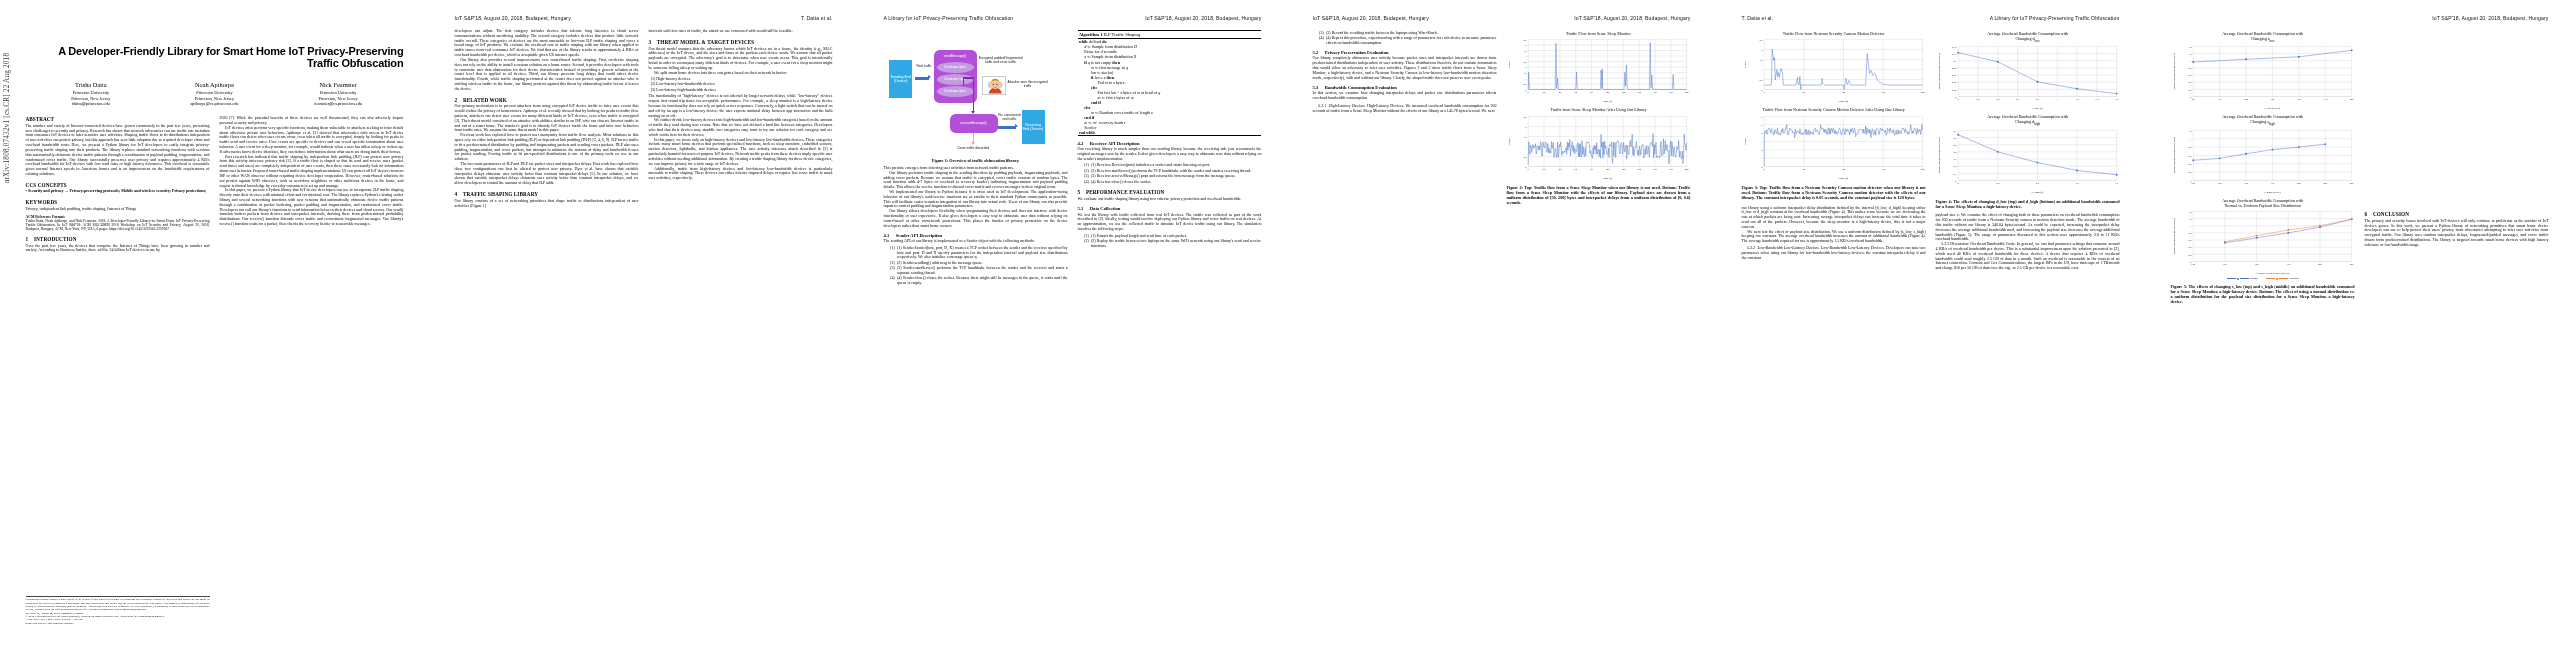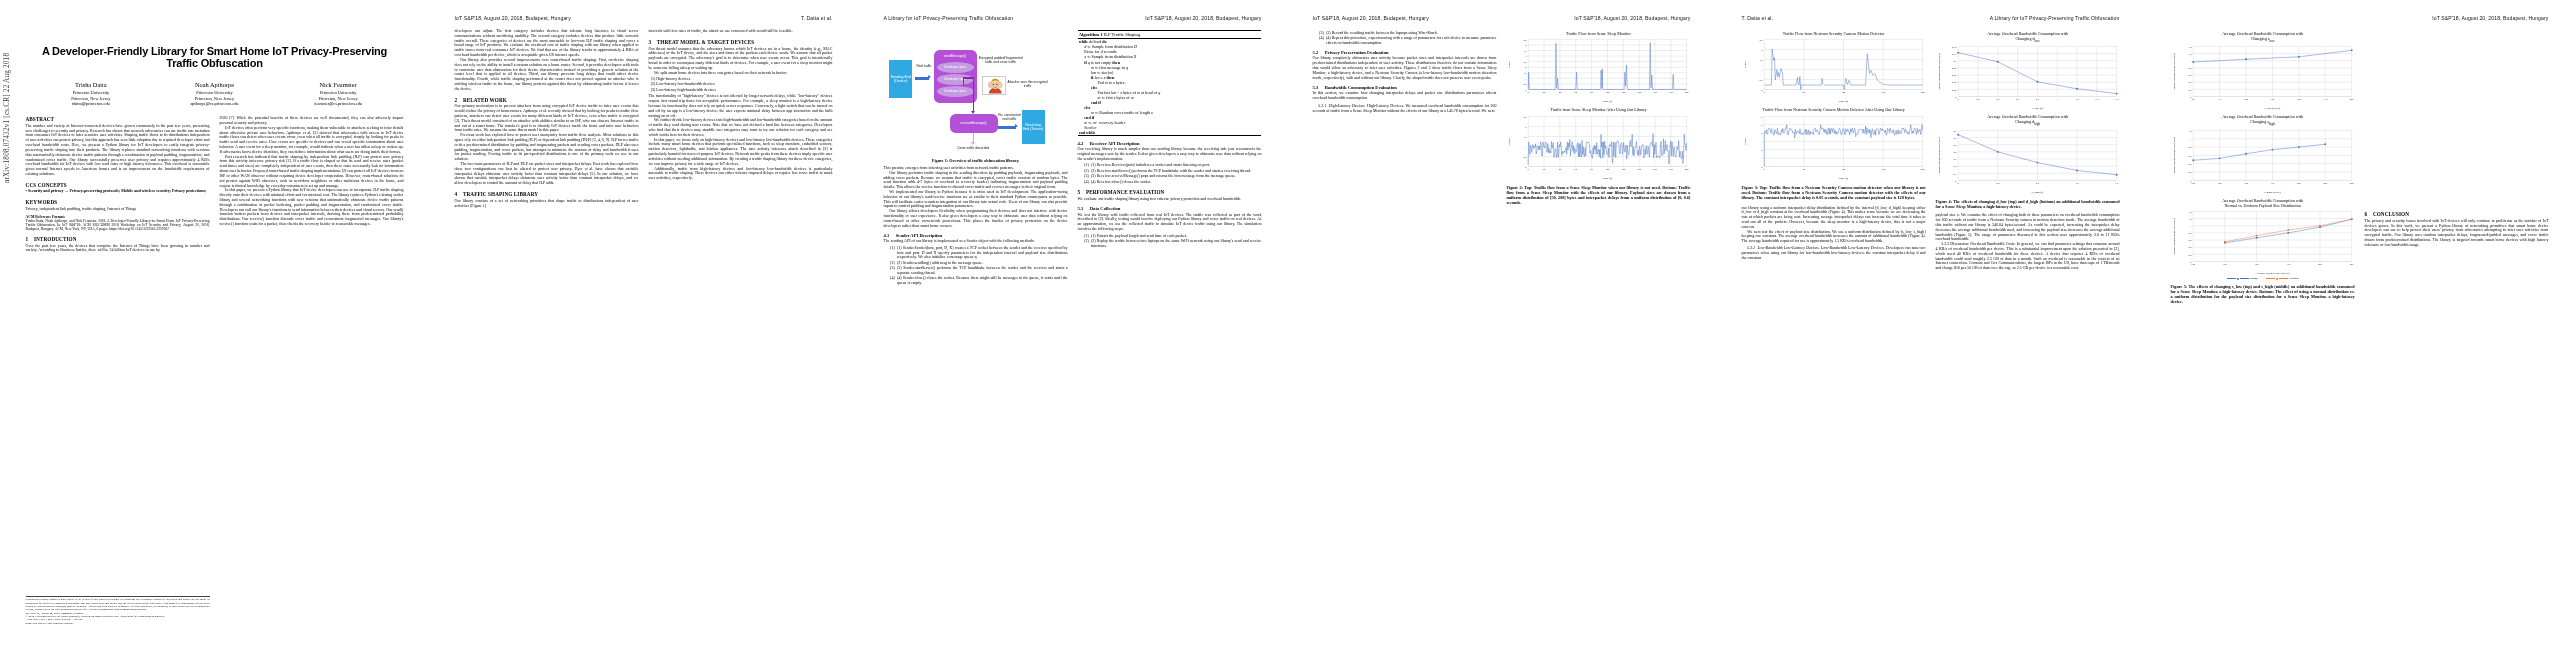--- a/index.html
+++ b/index.html
@@ -22,21 +22,21 @@
   .runhead .ctr-l { position:absolute; left:0;  top:0; }
   .runhead .ctr-r { position:absolute; right:0; top:0; }
 
   .cols { display:flex; gap:10px; height:617px; }
   .col  { width:184px; position:relative; }
 
   p, .body { font-size:4px; line-height:1.205; text-align:justify; margin:0 0 0 0; text-indent:5.6px; hyphens:auto; }
   p.first { text-indent:0; }
   .small { font-size:3.6px; line-height:1.16; }
 
-  h1.title { font-family:"Liberation Sans", sans-serif; font-weight:bold; font-size:11px; line-height:1.14; text-align:center; margin:30px 0 0 0; letter-spacing:-0.2px; }
+  h1.title { font-family:"Liberation Sans", sans-serif; font-weight:bold; font-size:11px; line-height:1.14; text-align:right; margin:30px 0 0 0; letter-spacing:-0.2px; }
   .authors { display:flex; justify-content:space-between; margin:11px 4.4px 9px 4.4px; }
   .author { text-align:center; width:33%; font-size:4.4px; line-height:1.3; }
   .author .nm { font-size:6.4px; margin-bottom:1.1px; }
 
   h2.sec { font-family:"Liberation Serif", serif; font-weight:bold; font-size:5.2px; margin:5px 0 1.7px 0; letter-spacing:0.1px; }
   h2.sec .num { display:inline-block; width:8.3px; }
   h3.sub { font-weight:bold; font-size:4.6px; margin:4.4px 0 1.4px 0; }
   h3.sub .num { display:inline-block; width:12.2px; }
   h2.abs { font-family:"Liberation Serif", serif; font-weight:bold; font-size:5.2px; margin:0 0 1.7px 0; }
 

